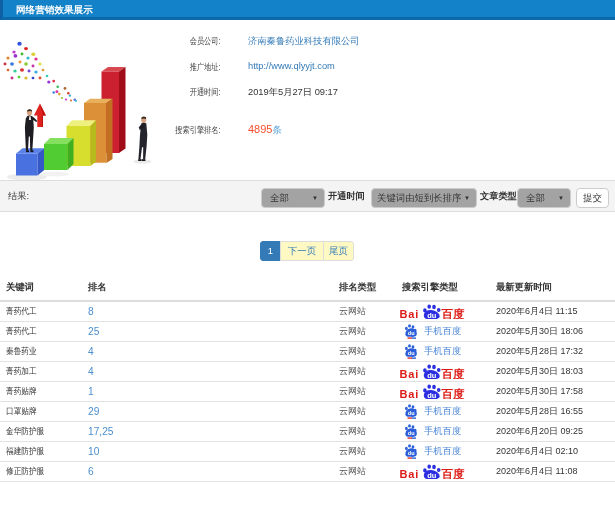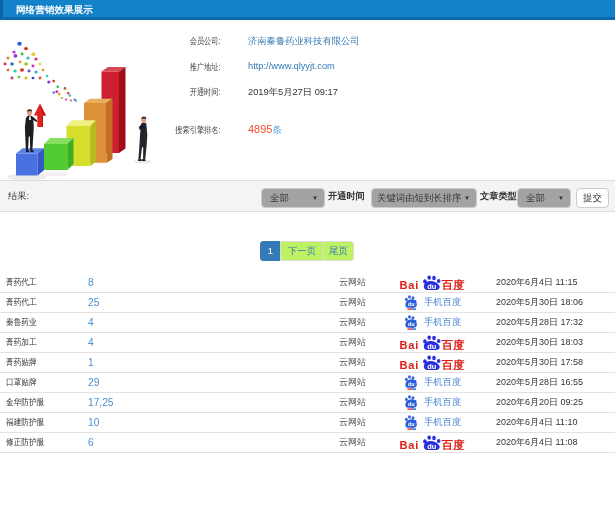--- a/index.html
+++ b/index.html
@@ -9,21 +9,21 @@
 .inforow{position:absolute;left:0;width:615px;font-size:9.3px;white-space:nowrap;}
 .inforow .lbl{position:absolute;right:394px;color:#444;font-size:9px;transform:scaleX(0.8);transform-origin:100% 50%;}
 .inforow .val{position:absolute;left:248px;}
 a{text-decoration:none;}
 .blue{color:#337ab7;}
 .filter{position:absolute;left:0;top:180px;width:615px;height:32px;background:#f4f4f4;border-top:1px solid #ddd;border-bottom:1px solid #ddd;box-sizing:border-box;font-size:9.5px;color:#333;}
 .filter .it{position:absolute;top:0;height:30px;line-height:30px;white-space:nowrap;font-size:9.2px;}
 .sel{position:absolute;top:7px;height:20px;background:#a3a3a3;border:1px solid #ccc;border-radius:4px;box-sizing:border-box;font-size:9.4px;color:#333;line-height:18px;padding-left:8px;}
 .sel .ar{position:absolute;right:6px;top:0;font-size:6px;color:#333;line-height:18px;}
 .btn{position:absolute;top:7px;height:20px;background:#fff;border:1px solid #ccc;border-radius:4px;box-sizing:border-box;font-size:9.5px;color:#333;line-height:18px;text-align:center;}
-.pagerbox{position:absolute;top:241px;height:20px;box-sizing:border-box;font-size:9.5px;line-height:18px;text-align:center;background:#bef264;border:1px solid #ddd;color:#337ab7;}
+.pagerbox{position:absolute;top:241px;height:20px;box-sizing:border-box;font-size:9.5px;line-height:18px;text-align:center;background:#fef9c3;border:1px solid #ddd;color:#337ab7;}
 .pactive{background:#337ab7;border-color:#337ab7;color:#fff;}
 table{position:absolute;left:0;top:273px;width:615px;border-collapse:collapse;table-layout:fixed;font-size:9px;color:#333;}
 th{font-weight:bold;text-align:left;padding:8.9px 6px 6.7px;border-bottom:2px solid #ddd;line-height:11.4px;font-size:9.3px;color:#333;}
 td{padding:2px 6px;border-bottom:1px solid #e2e2e2;line-height:11.4px;vertical-align:middle;white-space:nowrap;overflow:hidden;}
 td.rank{color:#4b8fce;font-size:10.2px;}
 td.kw span{display:inline-block;font-size:8.8px;transform:scaleX(0.87);transform-origin:0 50%;white-space:nowrap;}
 td.cloud{color:#555;}
 .mbd{color:#4b86d7;font-size:9.3px;}
 .icn{display:inline-block;vertical-align:middle;margin-right:3px;}
 </style>
@@ -156,20 +156,27 @@
 
 <table>
 <colgroup>
       <col style="width:82px">
       <col style="width:251px">
       <col style="width:63px">
       <col style="width:94px">
       <col style="width:125px">
     </colgroup>
 <tbody>
+      <tr>
+        <th>关键词</th>
+        <th>排名</th>
+        <th>排名类型</th>
+        <th>搜索引擎类型</th>
+        <th>最新更新时间</th>
+      </tr>
 <tr>
         <td class="kw"><span>膏药代工</span></td>
         <td class="rank">8</td>
         <td class="cloud">云网站</td>
         <td><svg class="icn" width="66" height="15" viewBox="0 0 66 15" style="margin-left:-3px;margin-right:0;">
             <text x="0.5" y="13.5" font-size="11" font-weight="bold" letter-spacing="0.8" fill="#de1c17" font-family="Liberation Sans">Bai</text>
             <g fill="#2b2fe0">
               <ellipse cx="25.9" cy="6.4" rx="1.8" ry="2.1"></ellipse>
               <ellipse cx="30.2" cy="2.6" rx="1.8" ry="2.2"></ellipse>
               <ellipse cx="35" cy="3" rx="1.8" ry="2.2"></ellipse>
@@ -298,21 +305,21 @@
               <ellipse cx="4.4" cy="4.4" rx="1.4" ry="1.65"></ellipse>
               <ellipse cx="7.5" cy="1.9" rx="1.45" ry="1.7"></ellipse>
               <ellipse cx="11" cy="3" rx="1.4" ry="1.65"></ellipse>
               <ellipse cx="13.2" cy="6.3" rx="1.25" ry="1.5"></ellipse>
               <path d="M3.4,9.3 C3.6,6.3 5.6,4.7 8.2,4.4 C11.1,4.1 13.7,5.5 14.5,7.8 C15.2,9.7 14.9,11.4 13.4,12.2 C11.7,13.2 9.4,12.8 8.2,12.8 C6.3,12.8 4.4,13 3.7,11.5 C3.4,10.8 3.3,10.1 3.4,9.3 Z"></path>
             </g>
             <text x="5.8" y="11.2" font-size="5.5" font-weight="bold" fill="#fff" font-family="Liberation Sans">du</text>
             <rect x="5.5" y="13.4" width="4.5" height="1.4" fill="#e03028"></rect>
             <rect x="10" y="13.4" width="4" height="1.4" fill="#2b5fd9"></rect>
           </svg><span class="mbd">手机百度</span></td>
-        <td>2020年6月4日 11:10</td>
+        <td>2020年6月4日 02:10</td>
       </tr>
 <tr>
         <td class="kw"><span>修正防护服</span></td>
         <td class="rank">6</td>
         <td class="cloud">云网站</td>
         <td><svg class="icn" width="66" height="15" viewBox="0 0 66 15" style="margin-left:-3px;margin-right:0;">
             <text x="0.5" y="13.5" font-size="11" font-weight="bold" letter-spacing="0.8" fill="#de1c17" font-family="Liberation Sans">Bai</text>
             <g fill="#2b2fe0">
               <ellipse cx="25.9" cy="6.4" rx="1.8" ry="2.1"></ellipse>
               <ellipse cx="30.2" cy="2.6" rx="1.8" ry="2.2"></ellipse>

